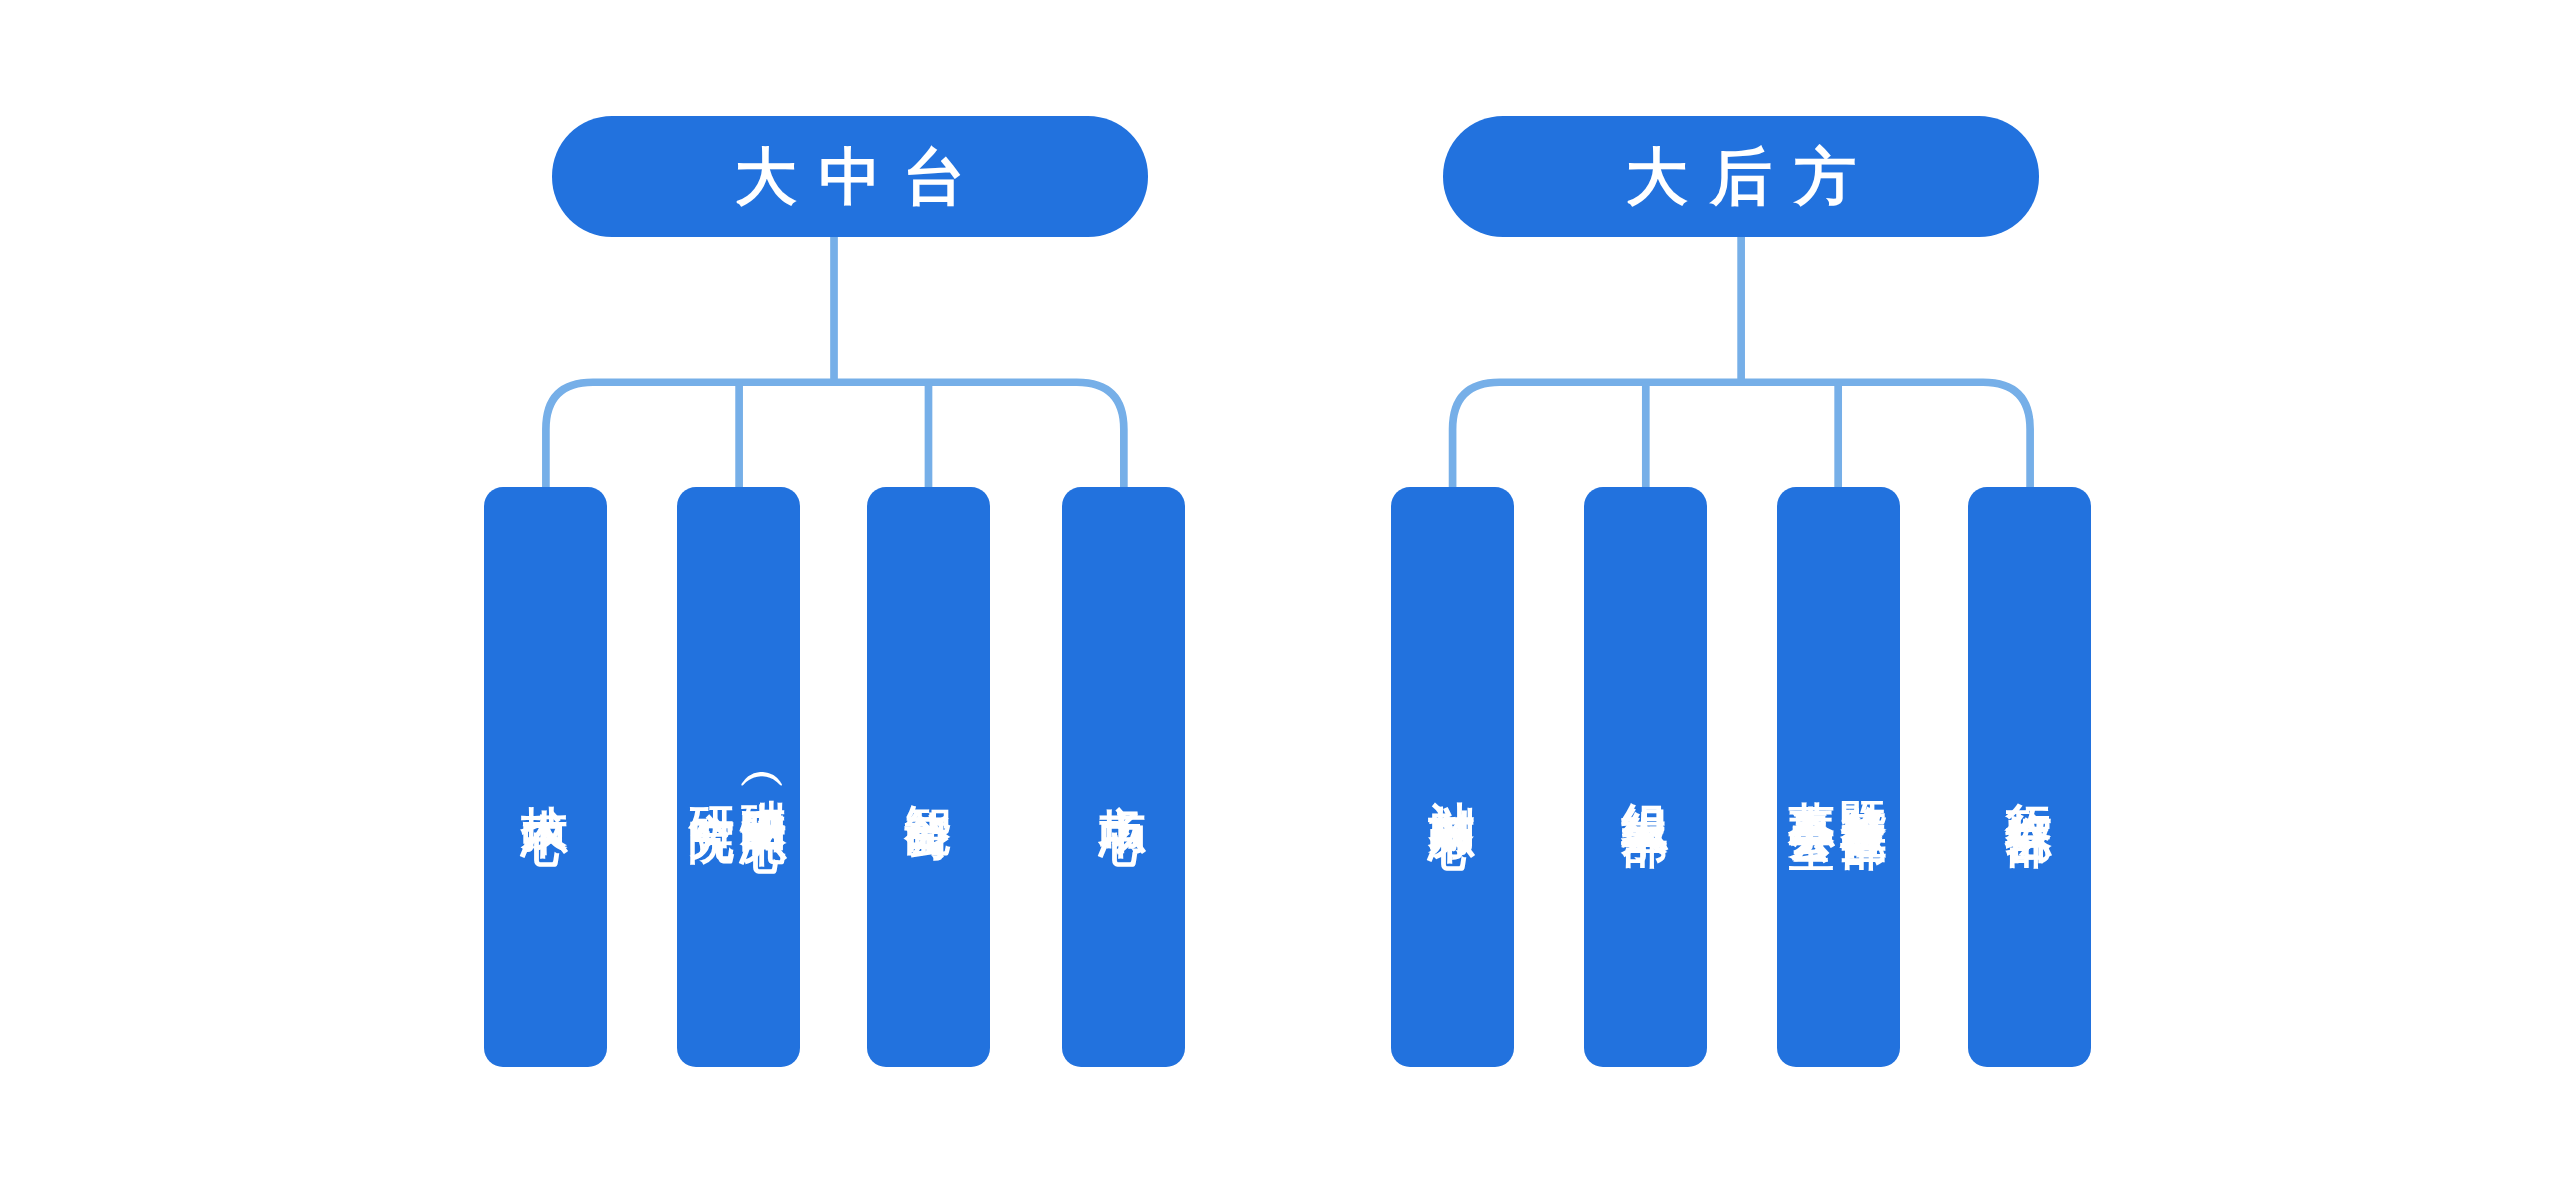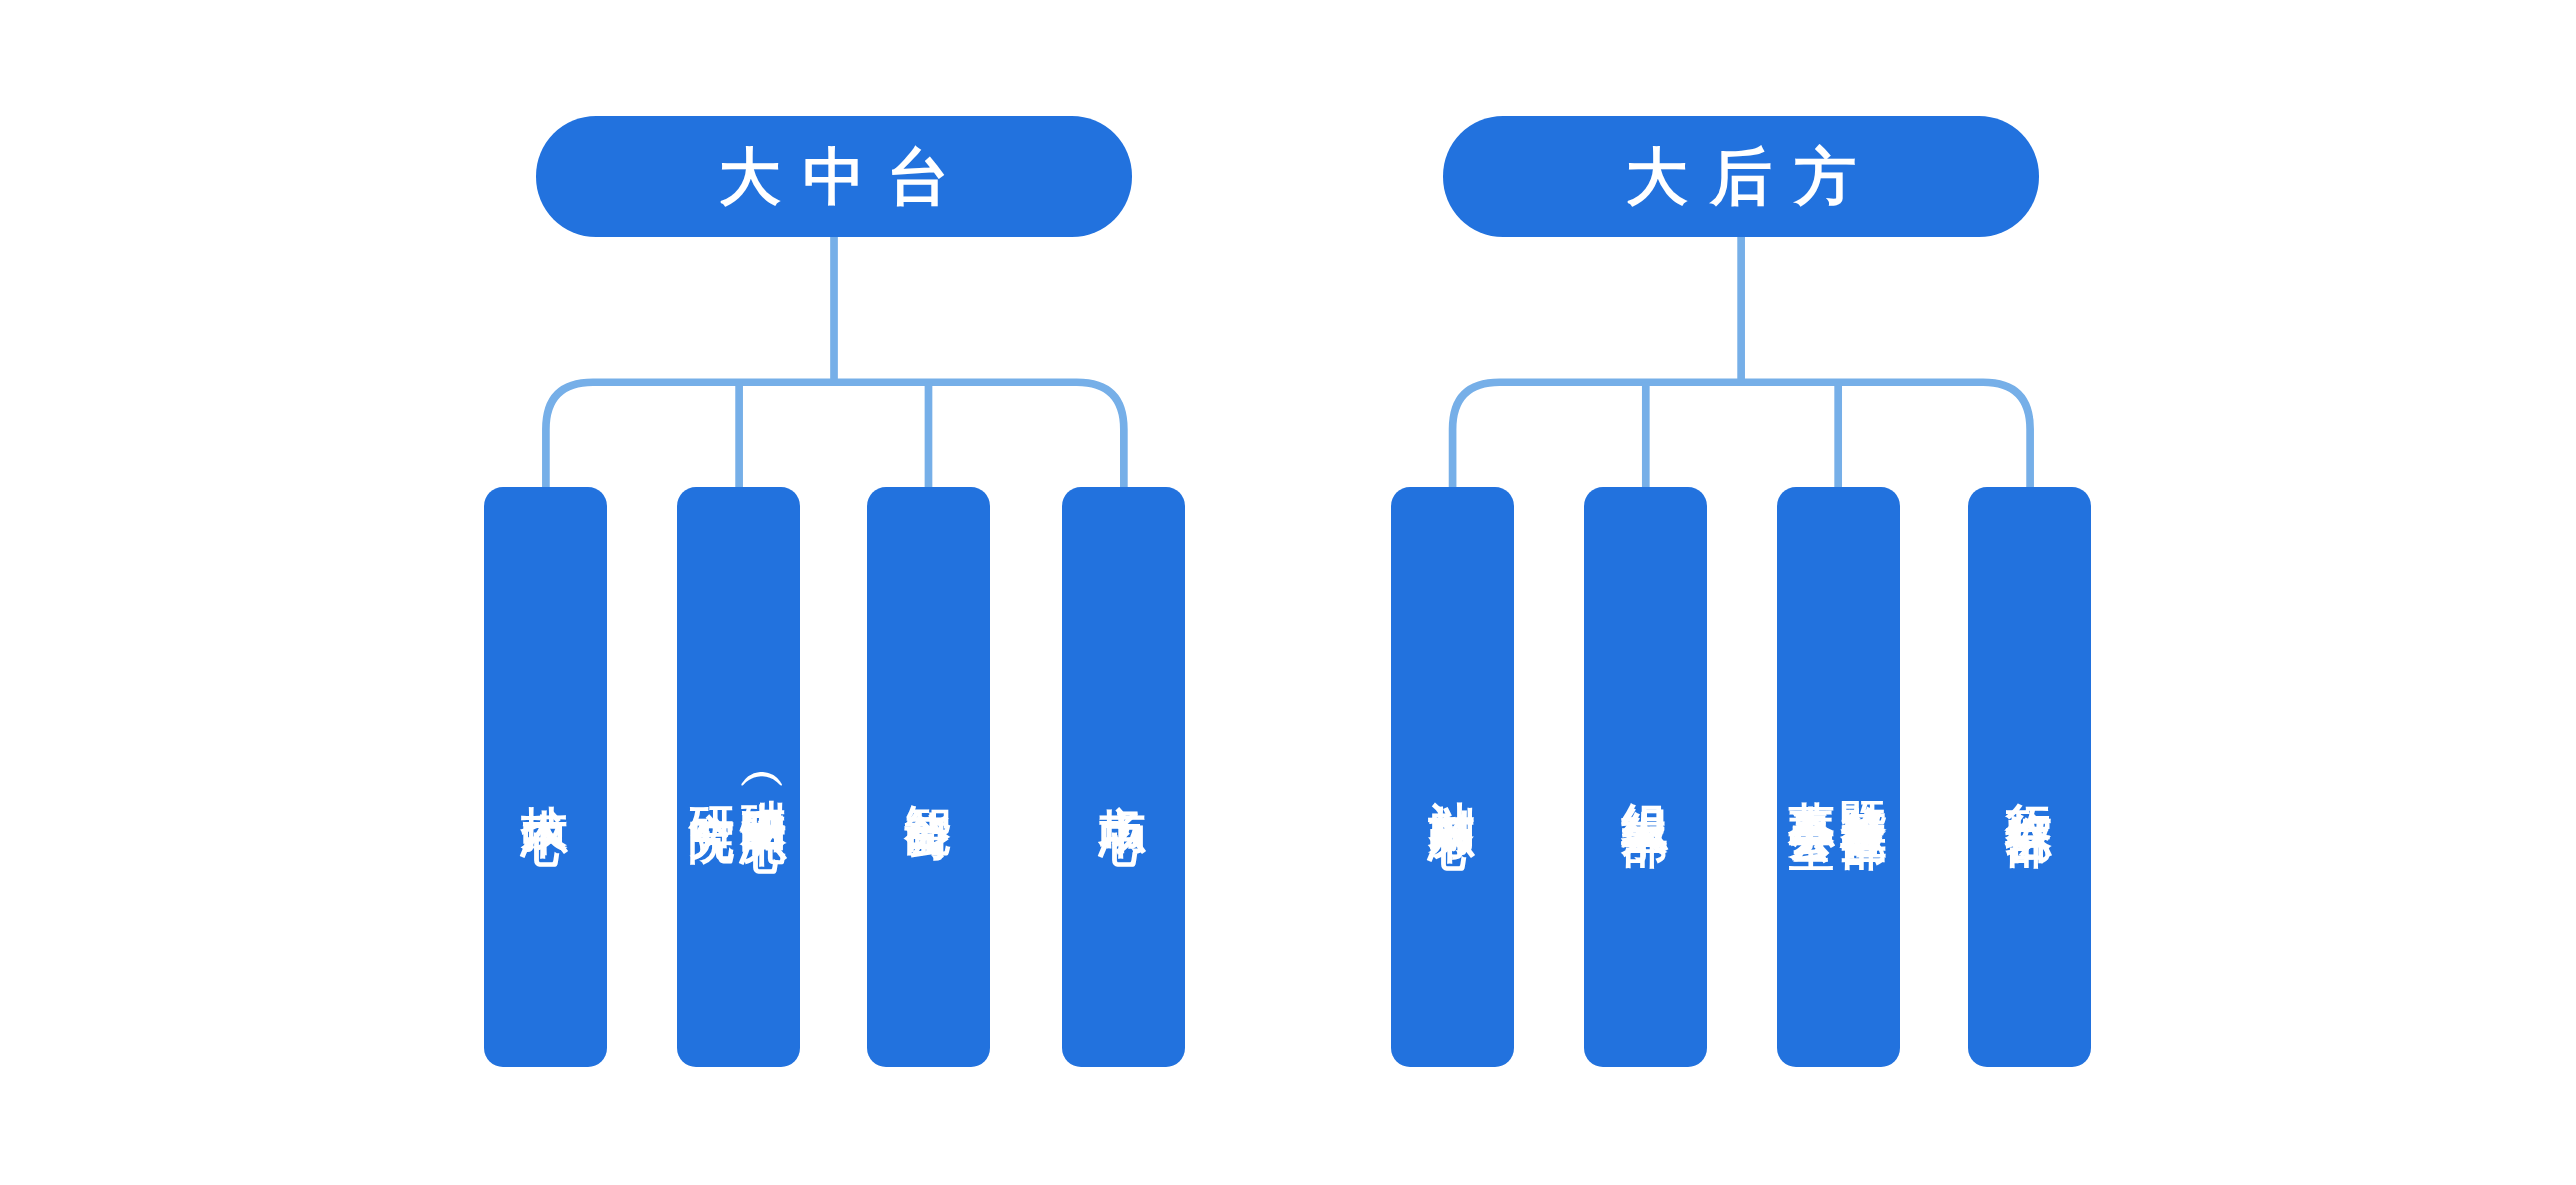--- a/index.html
+++ b/index.html
@@ -61,21 +61,21 @@
     text-orientation: mixed;
     white-space: pre-line;
     text-align: center;
     font-size: 46px;
     font-weight: 700;
     letter-spacing: 4.3px;
     line-height: 52px;
     max-height: 547px;
   }
   
-  .root-1 { left: 536px; }
+  .root-1 { left: 552px; }
   .root-2 { left: 1443px; justify-content: center; }
   .c-l1 { left: 484px; }
   .c-l2 { left: 677px; }
   .c-l3 { left: 867px; }
   .c-l4 { left: 1062px; }
   .c-r1 { left: 1391px; }
   .c-r2 { left: 1584px; }
   .c-r3 { left: 1777px; }
   .c-r4 { left: 1968px; }
 </style>

